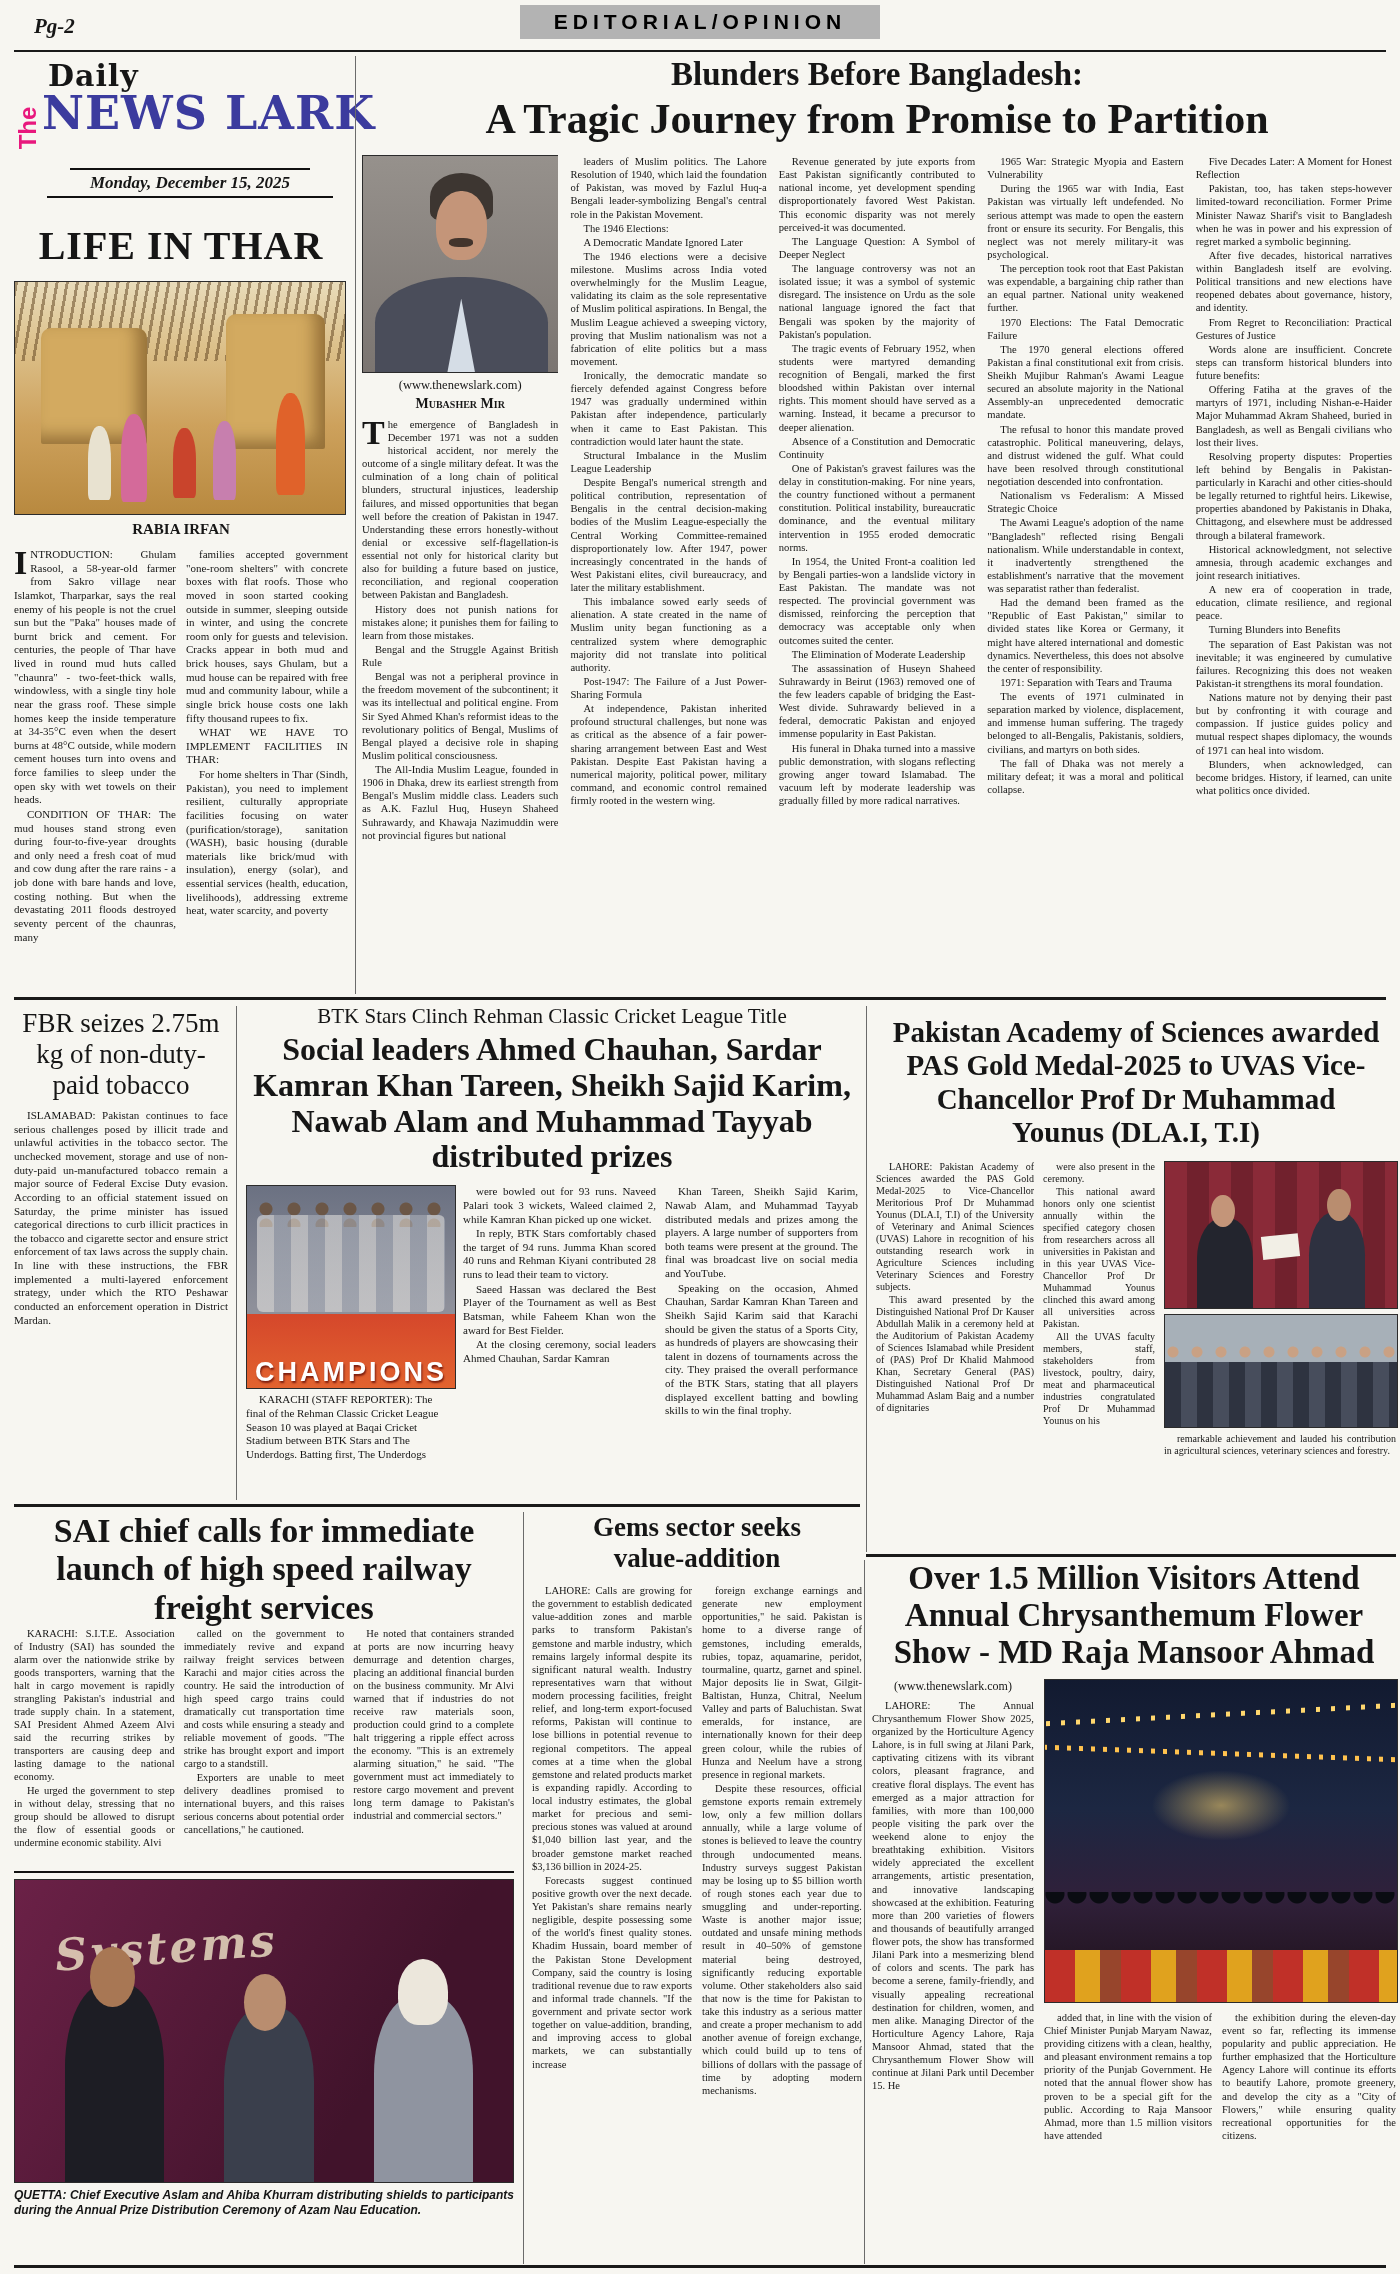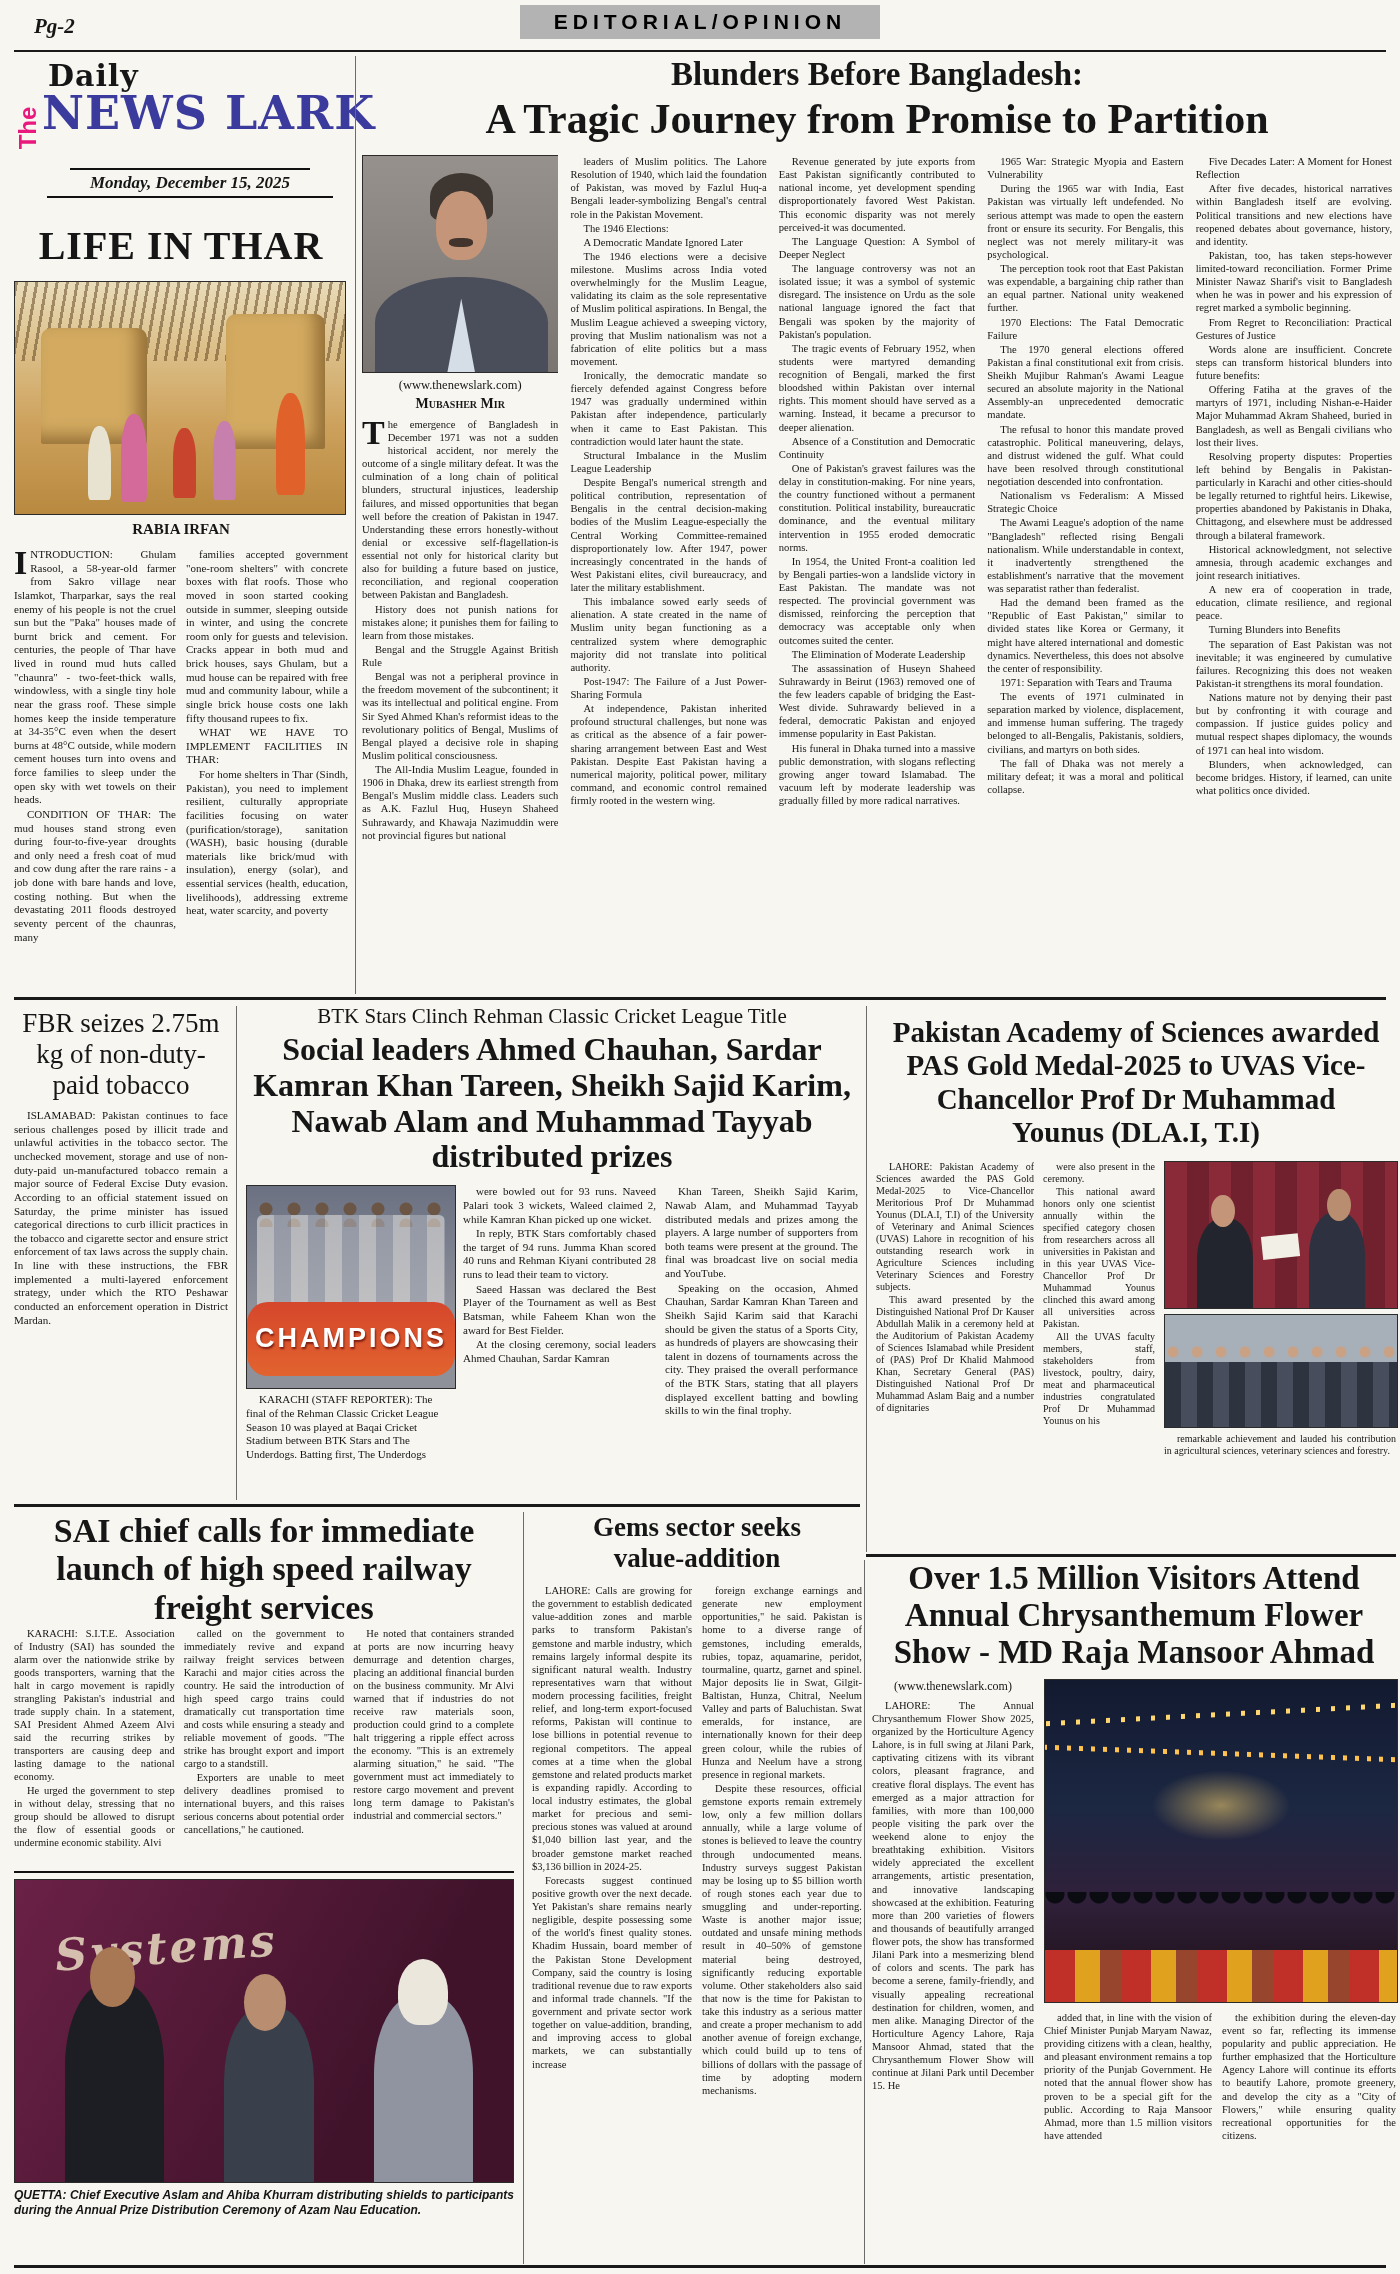--- a/index.html
+++ b/index.html
@@ -83,22 +83,22 @@
   .author-photo .p-head{position:absolute;left:37%;top:16%;width:26%;height:32%;background:#c49579;border-radius:48% 48% 42% 42%;}
   .author-photo .p-mus{position:absolute;left:44%;top:38%;width:12%;height:4%;background:#42342c;border-radius:40%;}
   .author-photo .p-body{position:absolute;left:6%;bottom:0;width:88%;height:44%;background:#4a4d5a;border-radius:48% 48% 0 0;}
   .author-photo .p-shirt{position:absolute;left:43%;bottom:0;width:14%;height:34%;background:#d5dde6;
       clip-path:polygon(50% 0,100% 100%,0 100%);}
   .champions-photo{width:100%;height:202px;background:linear-gradient(#6b7182,#8e909a 60%);}
   .champ-team{position:absolute;top:14%;left:5%;right:5%;height:48%;border-radius:6px;opacity:.55;
       background:repeating-linear-gradient(90deg,#e9e7e3 0 17px,#aeb3bd 17px 34px);}
   .champ-heads{position:absolute;top:8%;left:5%;right:5%;height:12%;
       background:radial-gradient(circle at 9px 7px,#6b5646 6px,transparent 7px);background-size:28px 16px;}
-  .champ-banner{position:absolute;left:0;right:0;bottom:12px;height:37%;
-      background:linear-gradient(#d5472b,#e2632f);display:flex;align-items:center;justify-content:center;border-radius:21px;}
+  .champ-banner{position:absolute;left:0;right:0;bottom:0;height:37%;
+      background:linear-gradient(#d5472b,#e2632f);display:flex;align-items:flex-end;justify-content:center;}
   .champ-banner span{color:#fff;font:bold 27px "Liberation Sans",sans-serif;letter-spacing:3px;
       text-shadow:1px 2px 2px #7a1d0e;}
   .pas-photo1{width:100%;height:146px;background:repeating-linear-gradient(90deg,#8a2a38 0 22px,#71212d 22px 44px);}
   .pas-photo1 .s1{position:absolute;left:14%;bottom:0;width:24%;height:62%;background:#23252e;border-radius:45% 45% 0 0;}
   .pas-photo1 .s2{position:absolute;right:14%;bottom:0;width:24%;height:66%;background:#2e3140;border-radius:45% 45% 0 0;}
   .pas-photo1 .h1{position:absolute;left:20%;bottom:56%;width:10%;height:22%;background:#c49579;border-radius:50%;}
   .pas-photo1 .h2{position:absolute;right:20%;bottom:60%;width:10%;height:22%;background:#b98d6f;border-radius:50%;}
   .pas-photo1 .cert{position:absolute;left:42%;bottom:34%;width:16%;height:16%;background:#f2efe6;transform:rotate(-6deg);}
   .pas-photo2{width:100%;height:112px;background:#a7b0b8;margin-top:5px;}
   .pas-photo2 .grp{position:absolute;left:0;right:0;bottom:0;height:58%;
@@ -236,22 +236,22 @@
             <p class="para">The Awami League's adoption of the name "Bangladesh" reflected rising Bengali nationalism. While understandable in context, it inadvertently strengthened the establishment's narrative that the movement was separatist rather than federalist.</p>
             <p class="para">Had the demand been framed as the "Republic of East Pakistan," similar to divided states like Korea or Germany, it might have altered international and domestic dynamics. Nevertheless, this does not absolve the center of responsibility.</p>
             <p class="para">1971: Separation with Tears and Trauma</p>
             <p class="para">The events of 1971 culminated in separation marked by violence, displacement, and immense human suffering. The tragedy belonged to all-Bengalis, Pakistanis, soldiers, civilians, and martyrs on both sides.</p>
             <p class="para">The fall of Dhaka was not merely a military defeat; it was a moral and political collapse.</p>
           </div>
         </div>
       <div class="col">
           <div class="paras">
             <p class="para">Five Decades Later: A Moment for Honest Reflection</p>
+            <p class="para">Pakistan, too, has taken steps-however limited-toward reconciliation. Former Prime Minister Nawaz Sharif's visit to Bangladesh when he was in power and his expression of regret marked a symbolic beginning.</p>
             <p class="para">After five decades, historical narratives within Bangladesh itself are evolving. Political transitions and new elections have reopened debates about governance, history, and identity.</p>
-            <p class="para">Pakistan, too, has taken steps-however limited-toward reconciliation. Former Prime Minister Nawaz Sharif's visit to Bangladesh when he was in power and his expression of regret marked a symbolic beginning.</p>
             <p class="para">From Regret to Reconciliation: Practical Gestures of Justice</p>
             <p class="para">Words alone are insufficient. Concrete steps can transform historical blunders into future benefits:</p>
             <p class="para">Offering Fatiha at the graves of the martyrs of 1971, including Nishan-e-Haider Major Muhammad Akram Shaheed, buried in Bangladesh, as well as Bengali civilians who lost their lives.</p>
             <p class="para">Resolving property disputes: Properties left behind by Bengalis in Pakistan-particularly in Karachi and other cities-should be legally returned to rightful heirs. Likewise, properties abandoned by Pakistanis in Dhaka, Chittagong, and elsewhere must be addressed through a bilateral framework.</p>
             <p class="para">Historical acknowledgment, not selective amnesia, through academic exchanges and joint research initiatives.</p>
             <p class="para">A new era of cooperation in trade, education, climate resilience, and regional peace.</p>
             <p class="para">Turning Blunders into Benefits</p>
             <p class="para">The separation of East Pakistan was not inevitable; it was engineered by cumulative failures. Recognizing this does not weaken Pakistan-it strengthens its moral foundation.</p>
             <p class="para">Nations mature not by denying their past but by confronting it with courage and compassion. If justice guides policy and mutual respect shapes diplomacy, the wounds of 1971 can heal into wisdom.</p>
             <p class="para">Blunders, when acknowledged, can become bridges. History, if learned, can unite what politics once divided.</p>

